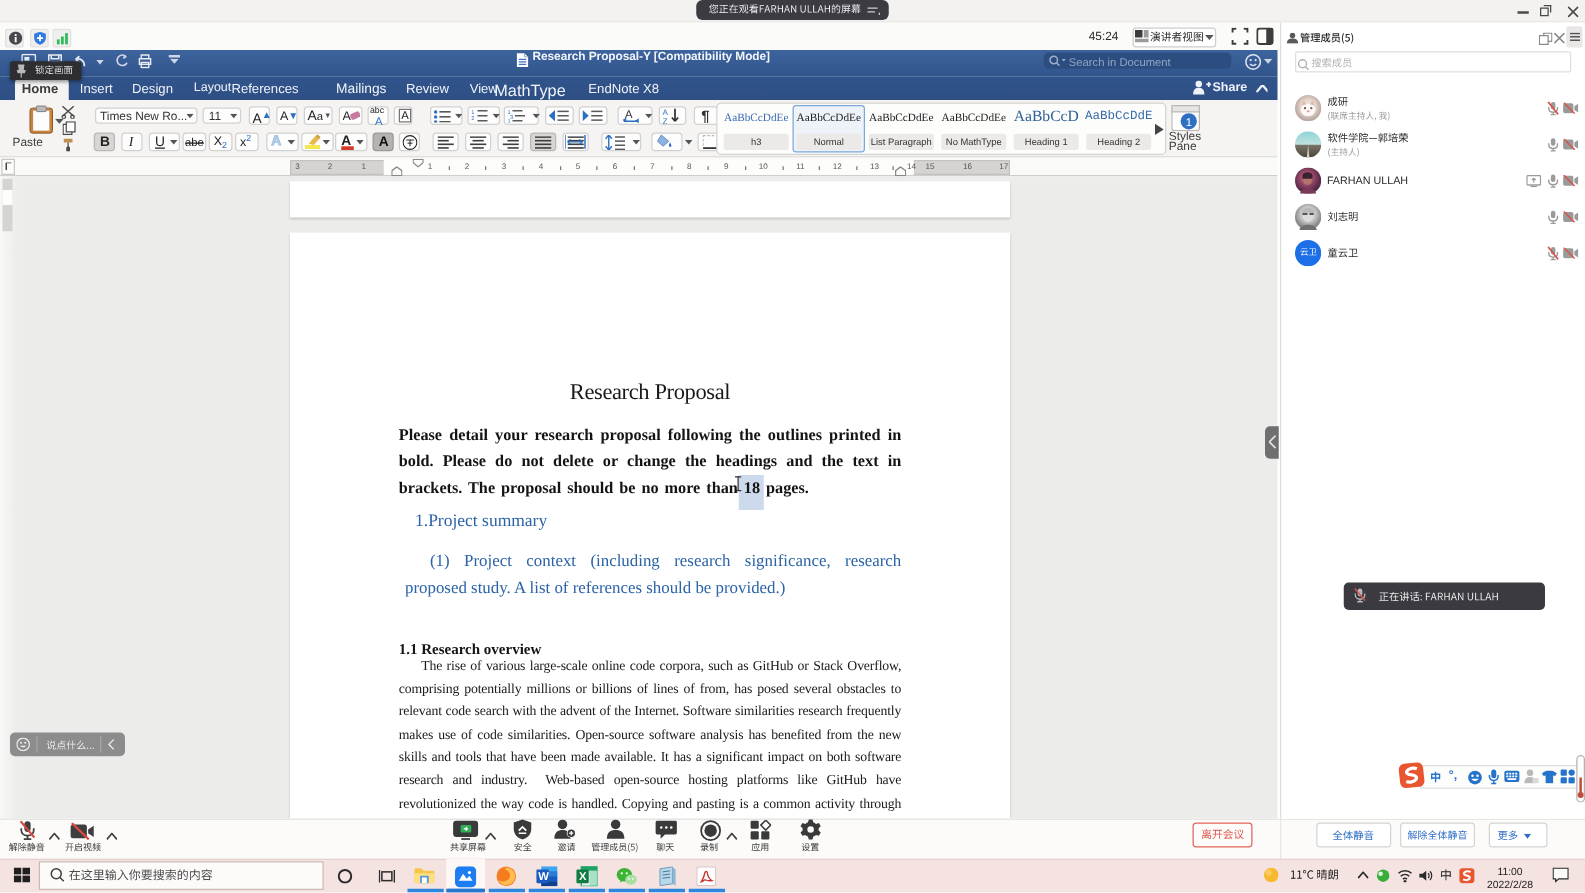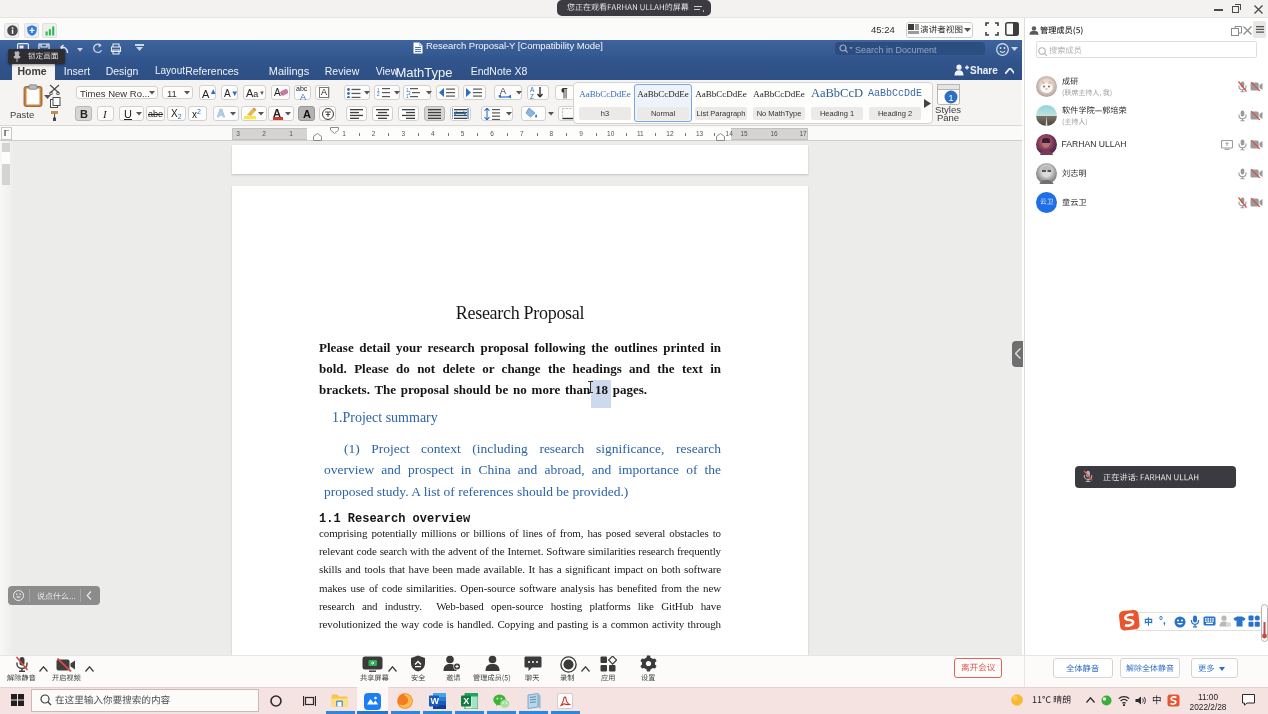--- a/index.html
+++ b/index.html
@@ -85,21 +85,21 @@
     <svg class="abs" style="left:136px;top:47px" width="7" height="5">
       <path d="M0 0 L3.5 4 L7 0" fill="#cdd6e6"></path>
     </svg>
     <svg class="abs" style="left:413px;top:42px" width="10" height="12">
       <path d="M0.5 0.5 H6.5 L9.5 3.5 V11.5 H0.5 Z" fill="#fff"></path>
       <path d="M6.5 0.5 V3.5 H9.5" fill="none" stroke="#9ab" stroke-width="0.8"></path>
       <rect x="2" y="5" width="6" height="1" fill="#4472c4"></rect>
       <rect x="2" y="7" width="6" height="1" fill="#4472c4"></rect>
       <rect x="2" y="9" width="6" height="1" fill="#4472c4"></rect>
     </svg>
-    <div class="abs" style="left:426px;top:40px;font-size:9.5px;font-weight:normal;letter-spacing:-0.05px;color:#f2f5fa">Research Proposal-Y [Compatibility Mode]</div>
+    <div class="abs" style="left:426px;top:40px;font-size:9.5px;font-weight:bold;letter-spacing:-0.05px;color:#f2f5fa">Research Proposal-Y [Compatibility Mode]</div>
     <div class="abs" style="left:835px;top:42px;width:150px;height:13px;background:#2c4d80;border-radius:4px"></div>
     <svg class="abs" style="left:839px;top:44px" width="14" height="9">
       <circle cx="4" cy="4" r="3" stroke="#9db0cc" stroke-width="1.2" fill="none"></circle>
       <path d="M6.2 6.2 L8.5 8.5" stroke="#9db0cc" stroke-width="1.2"></path>
       <path d="M10 3 L12 5.5 L14 3" fill="#9db0cc" transform="scale(0.8) translate(3,1)"></path>
     </svg>
     <div class="abs" style="left:855px;top:44.5px;font-size:9px;color:#93a6c4">Search in Document</div>
     <svg class="abs" style="left:996px;top:42.5px" width="13" height="13">
       <circle cx="6.5" cy="6.5" r="5.8" stroke="#dde4ef" stroke-width="1.2" fill="none"></circle>
       <circle cx="4.5" cy="5" r="0.9" fill="#dde4ef"></circle>
@@ -382,21 +382,21 @@
     <div class="abs" style="left:895px;top:109px;transform:translateX(-50%);font-size:7.5px;color:#333;white-space:nowrap">Heading 2</div>
     <svg class="abs" style="left:924px;top:99px" width="7" height="9">
       <path d="M0 0 L7 4.5 L0 9 Z" fill="#444"></path>
     </svg>
     <svg class="abs" style="left:937px;top:84px" width="23" height="21">
       <rect x="0.5" y="0.5" width="22" height="20" rx="2" fill="#fdfdfd" stroke="#b9b7b5"></rect>
       <rect x="0.5" y="0.5" width="22" height="5" fill="#e7e5e3" stroke="#b9b7b5"></rect>
       <circle cx="14" cy="13" r="6.5" fill="#2d6fc0"></circle>
       <text x="11.5" y="16.5" font-size="9" fill="#fff" font-family="Liberation Sans">1</text>
     </svg>
-    <div class="abs" style="left:948px;top:106px;transform:translateX(-50%);font-size:9.5px;color:#3c3c3c;text-align:center;line-height:8px">Styles<br>Pane</div>
+    <div class="abs" style="left:948px;top:106px;transform:translateX(-50%);font-size:9.5px;color:#3c3c3c;text-align:left;line-height:8px">Styles<br>Pane</div>
     <div class="abs" style="left:0;top:126px;width:1022px;height:15px;background:#fafaf9;border-bottom:1px solid #cfcecd"></div>
     <div class="abs" style="left:232px;top:128px;width:576px;height:12px;background:#d5d4d2;border:1px solid #c2c1c0"></div>
     <div class="abs" style="left:307px;top:128px;width:424px;height:12px;background:#fdfdfc"></div>
     <div class="abs" style="left:238px;top:130px;font-size:6.5px;color:#555;transform:translateX(-50%)">3</div>
     <div class="abs" style="left:264px;top:130px;font-size:6.5px;color:#555;transform:translateX(-50%)">2</div>
     <div class="abs" style="left:291px;top:130px;font-size:6.5px;color:#555;transform:translateX(-50%)">1</div>
     <div class="abs" style="left:344.0px;top:130px;font-size:6.5px;color:#555;transform:translateX(-50%)">1</div>
     <div class="abs" style="left:358.8px;top:133px;width:1px;height:3px;background:#777"></div>
     <div class="abs" style="left:373.6px;top:130px;font-size:6.5px;color:#555;transform:translateX(-50%)">2</div>
     <div class="abs" style="left:388.4px;top:133px;width:1px;height:3px;background:#777"></div>
@@ -451,29 +451,29 @@
     <div class="abs" style="left:587.5px;top:391.5px;width:5px;height:1.2px;background:#333"></div>
     <div class="abs" style="left:319px;top:302.5px;width:402px;text-align:center;font-size:18px;letter-spacing:-0.3px;color:#181818;font-family:'Liberation Serif',serif">Research Proposal</div>
     <div class="abs" style="left:319px;top:336.5px;width:402px;font-size:13px;font-weight:bold;line-height:21.4px;color:#141414;font-family:'Liberation Serif',serif;text-align:justify">
 <div style="text-align:justify;text-align-last:justify">Please detail your research proposal following the outlines printed in</div>
 <div style="text-align:justify;text-align-last:justify">bold. Please do not delete or change the headings and the text in</div>
 <div style="word-spacing:1.5px">brackets. The proposal should be no more than 18 pages.</div>
 </div>
     <div class="abs" style="left:332px;top:409.5px;font-size:14px;color:#2c63a7;font-family:'Liberation Serif',serif">1.Project summary</div>
     <div class="abs" style="left:324px;top:437.8px;width:397px;font-size:13.5px;line-height:21.5px;color:#2c63a7;font-family:'Liberation Serif',serif">
 <div style="text-align:justify;text-align-last:justify"><span style="display:inline-block;width:20px"></span>(1) Project context (including research significance, research</div>
-<div style="text-align:justify;text-align-last:justify">overview and prospect in China and abroad, and importance of the</div>
 <div>proposed study. A list of references should be provided.)</div>
 </div>
-    <div class="abs" style="left:319px;top:511.5px;font-size:12px;font-weight:bold;color:#151515;font-family:Liberation Mono, monospace">1.1 Research overview</div>
+    <div class="abs" style="left:319px;top:511.5px;font-size:12px;font-weight:bold;color:#151515;font-family:Liberation Serif, serif">1.1 Research overview</div>
     <div class="abs" style="left:319px;top:523.5px;width:402px;font-size:11px;letter-spacing:-0.12px;line-height:18.35px;color:#1a1a1a;font-family:'Liberation Serif',serif">
+<div style="text-align:justify;text-align-last:justify"><span style="display:inline-block;width:18px"></span>The rise of various large-scale online code corpora, such as GitHub or Stack Overflow,</div>
 <div style="text-align:justify;text-align-last:justify">comprising potentially millions or billions of lines of from, has posed several obstacles to</div>
 <div style="text-align:justify;text-align-last:justify">relevant code search with the advent of the Internet. Software similarities research frequently</div>
+<div style="text-align:justify;text-align-last:justify">makes use of code similarities. Open-source software analysis has benefited from the new</div>
 <div style="text-align:justify;text-align-last:justify">skills and tools that have been made available. It has a significant impact on both software</div>
-<div style="text-align:justify;text-align-last:justify">makes use of code similarities. Open-source software analysis has benefited from the new</div>
 <div style="text-align:justify;text-align-last:justify">research and industry.&nbsp; Web-based open-source hosting platforms like GitHub have</div>
 <div style="text-align:justify;text-align-last:justify">revolutionized the way code is handled. Copying and pasting is a common activity through</div>
 </div>
     <div class="abs" style="left:1012px;top:341px;width:11px;height:26px;background:#6f6f6f;border-radius:4px 0 0 4px"></div>
     <svg class="abs" style="left:1015px;top:348px" width="6" height="11">
       <path d="M5.5 0.5 L0.5 5.5 L5.5 10.5" stroke="#e0e0e0" stroke-width="1.4" fill="none"></path>
     </svg>
     <div class="abs" style="left:8px;top:586px;width:92px;height:19px;background:#8c8c8c;border-radius:4px"></div>
     <svg class="abs" style="left:13px;top:590px" width="11" height="11">
       <circle cx="5.5" cy="5.5" r="5" stroke="#efefef" stroke-width="1" fill="none"></circle>

